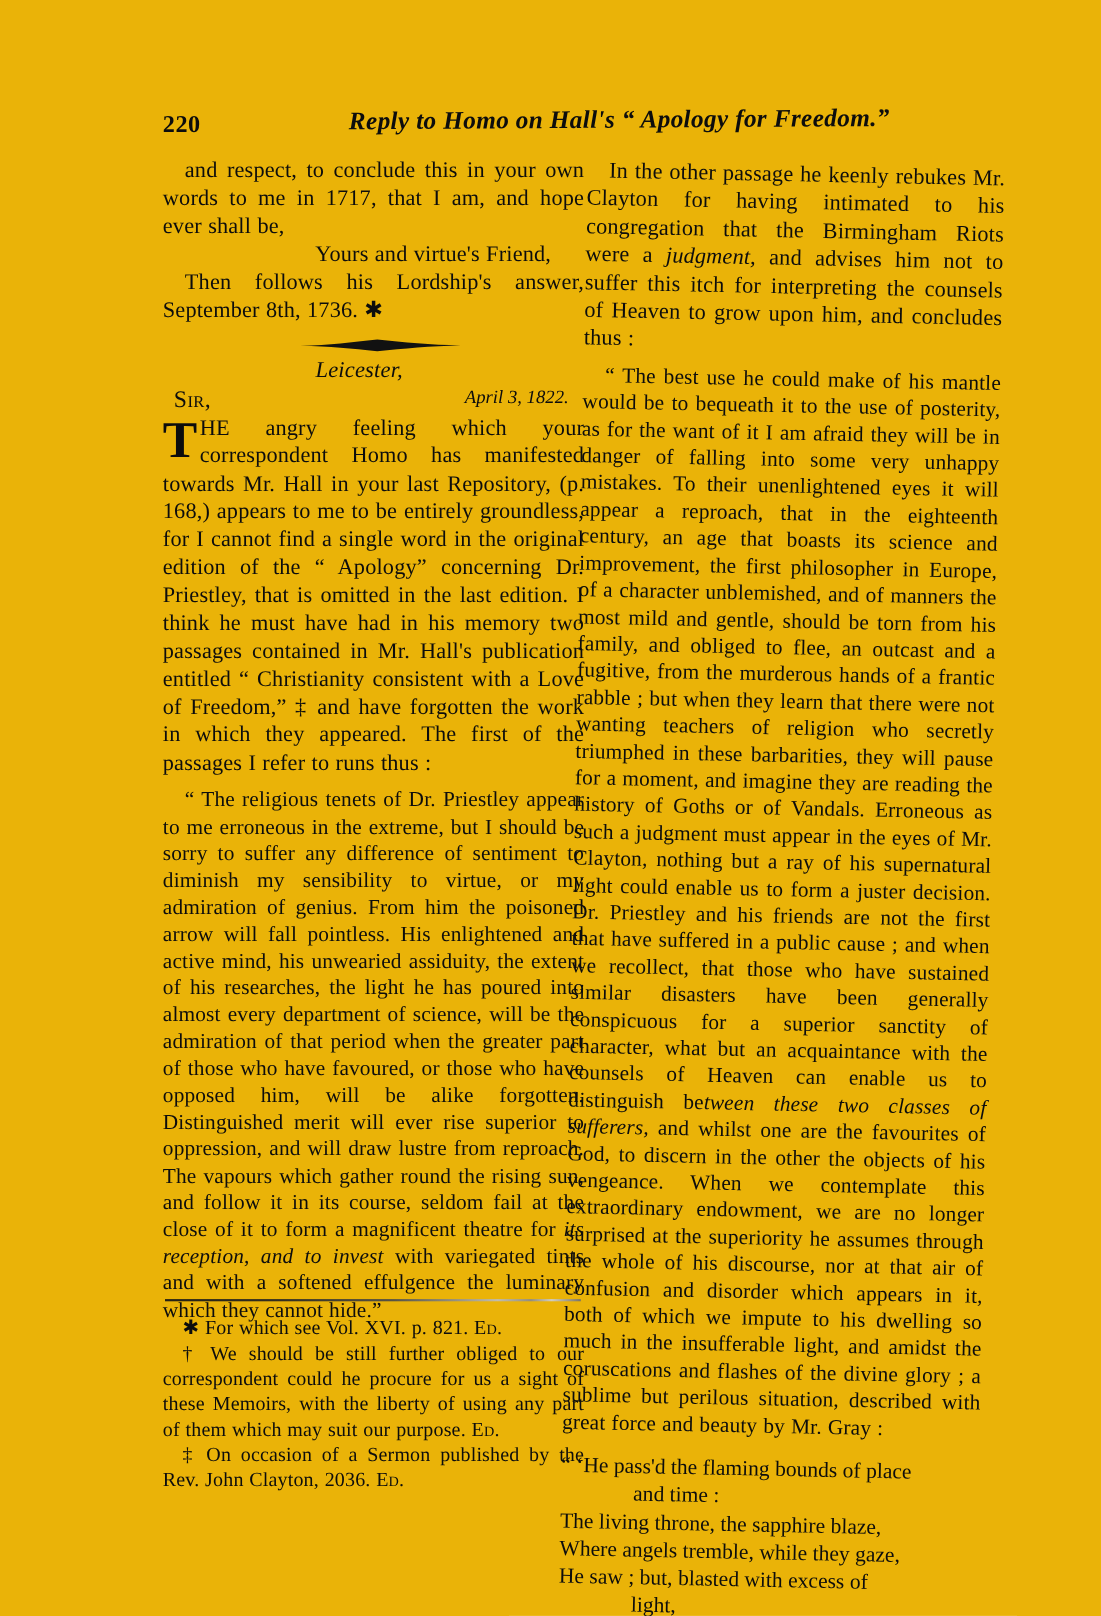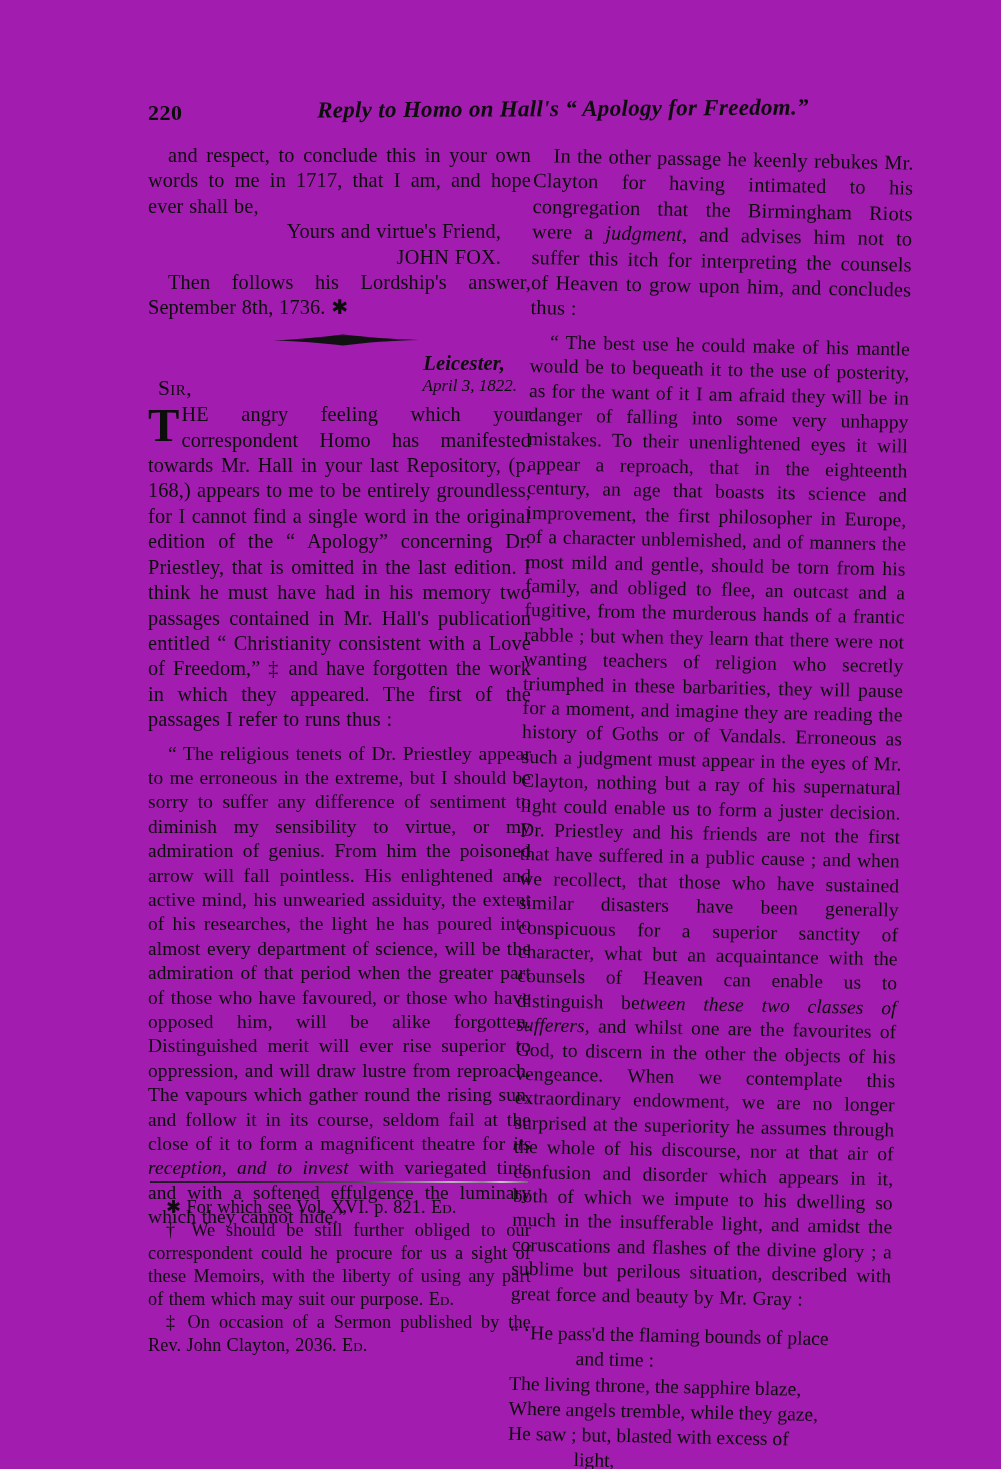--- a/index.html
+++ b/index.html
@@ -12,21 +12,21 @@
     height: 1469px;
     position: relative;
     overflow: hidden;
     font-family: "Liberation Serif", "DejaVu Serif", serif;
     color: #0d0d0d;
   }
 
   .page {
     position: absolute;
     inset: 0;
-    background: #a21caf;
+    background: #eab308;
   }
 
   
   .runhead {
     position: absolute;
     left: 148px;
     top: 96px;
     width: 706px;
     height: 34px;
   }
@@ -108,27 +108,26 @@
     letter-spacing: 0.4px;
   }
   .salute-row .dat {
     position: absolute;
     right: 14px;
     top: 0;
     font-style: italic;
     font-size: 17px;
   }
   .place-row {
-    text-align: right;
+    text-align: center;
     text-indent: 0;
     padding-right: 26px;
     font-style: italic;
     font-size: 20.5px;
     line-height: 25.4px;
-    font-weight: bold;
   }
 
   
   .ornament-wrap {
     height: 30px;
     position: relative;
   }
   .ornament {
     position: absolute;
     left: 50%;
@@ -197,21 +196,20 @@
   <div class="runhead">
     <div class="folio">220</div>
     <div class="runhead-title">Reply to Homo on Hall's “ Apology for Freedom.”</div>
   </div>
 
   <div class="col col-left">
 
     <p class="body">and respect, to conclude this in your own words to me in 1717, that I am, and hope ever shall be,</p>
 
     <p class="signline">Yours and virtue's Friend,</p>
-    <p class="signline">JOHN FOX.</p>
 
     <p class="body">Then follows his Lordship's answer, September 8th, 1736. ✱</p>
 
 
 
     <div class="ornament-wrap">
       <svg class="ornament" width="150" height="14" viewBox="0 0 150 14">
         <path d="M2 7.4 C 30 6.6, 48 4.2, 72 1.6 C 96 4.2, 120 6.4, 148 7.0 C 120 7.6, 96 9.6, 72 12.4 C 48 9.8, 30 8.2, 2 7.4 Z" fill="#111111"></path>
       </svg>
     </div>

